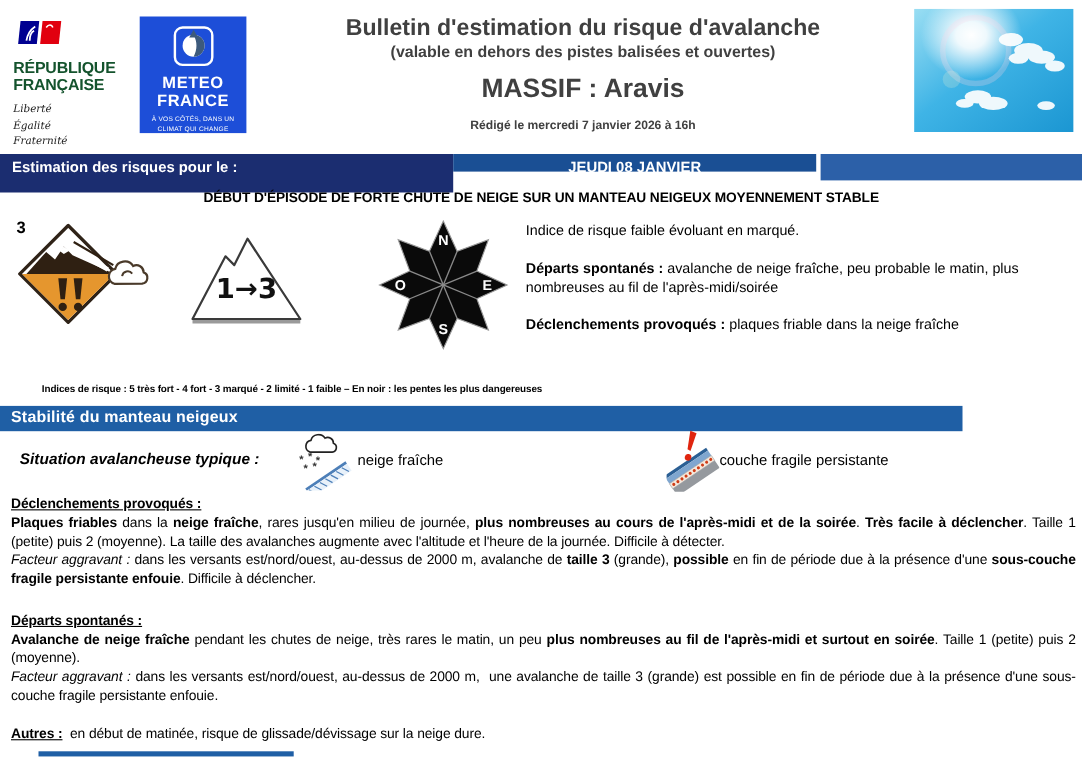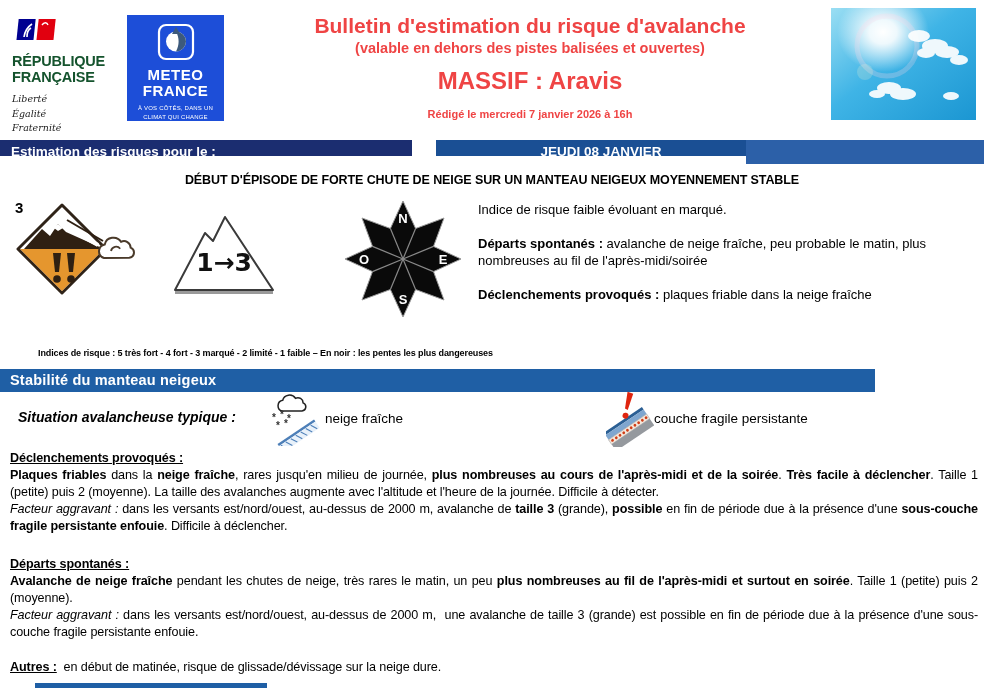--- a/index.html
+++ b/index.html
@@ -7,31 +7,31 @@
         font-family:"Liberation Sans",sans-serif;color:#000;}
   .abs{position:absolute;}
 
   
   .rf-block{left:12px;top:16px;width:112px;}
   .rf-name{font-size:14.5px;font-weight:800;line-height:1.1;margin-top:4px;letter-spacing:-0.2px;color:#14532d;}
   .rf-motto{font-family:"DejaVu Serif",serif;font-style:italic;font-size:9.5px;line-height:1.55;margin-top:6px;color:#222;}
   .mf-logo{left:127px;top:15px;width:97px;height:106px;background:#1d4ed8;color:#fff;text-align:center;}
   .mf-name{font-size:15px;font-weight:bold;line-height:1.05;letter-spacing:0.5px;margin-top:1px;}
   .mf-tagline{font-size:6px;line-height:1.6;margin-top:5px;letter-spacing:0.2px;}
-  .title-block{left:232px;top:14px;width:596px;text-align:center;color:#ef4444;}
+  .title-block{left:232px;top:14px;width:596px;text-align:center;color:#404040;}
   .doc-title{font-size:21px;font-weight:bold;}
   .doc-sub{font-size:14.5px;font-weight:bold;margin-top:2px;}
   .doc-massif{font-size:24px;font-weight:bold;margin-top:11px;}
   .doc-issued{font-size:11px;font-weight:bold;margin-top:13px;}
   .sky{left:831px;top:8px;}
 
   
-  .bar-left{left:0;top:140px;width:412px;height:16px;background:#1b2d70;color:#fff;
+  .bar-left{left:0;top:140px;width:412px;height:35px;background:#1b2d70;color:#fff;
             font-size:13.5px;font-weight:600;line-height:24px;padding-left:11px;box-sizing:border-box;}
-  .bar-mid{left:436px;top:140px;width:330px;height:16px;background:#1a4f94;color:#fff;
+  .bar-mid{left:412px;top:140px;width:330px;height:16px;background:#1a4f94;color:#fff;
            font-size:13.5px;font-weight:600;line-height:24px;text-align:center;}
   .bar-right{left:746px;top:140px;width:238px;height:24px;background:#2c60a8;}
 
   .headline{left:0;top:173px;width:984px;text-align:center;font-size:12.5px;font-weight:bold;letter-spacing:-0.1px;}
 
   
   .lvl-num{left:15px;top:199px;font-size:15px;font-weight:bold;}
   .diamond{left:16px;top:200px;}
   .mtn{left:168px;top:210px;}
   .compass{left:340px;top:196px;}

